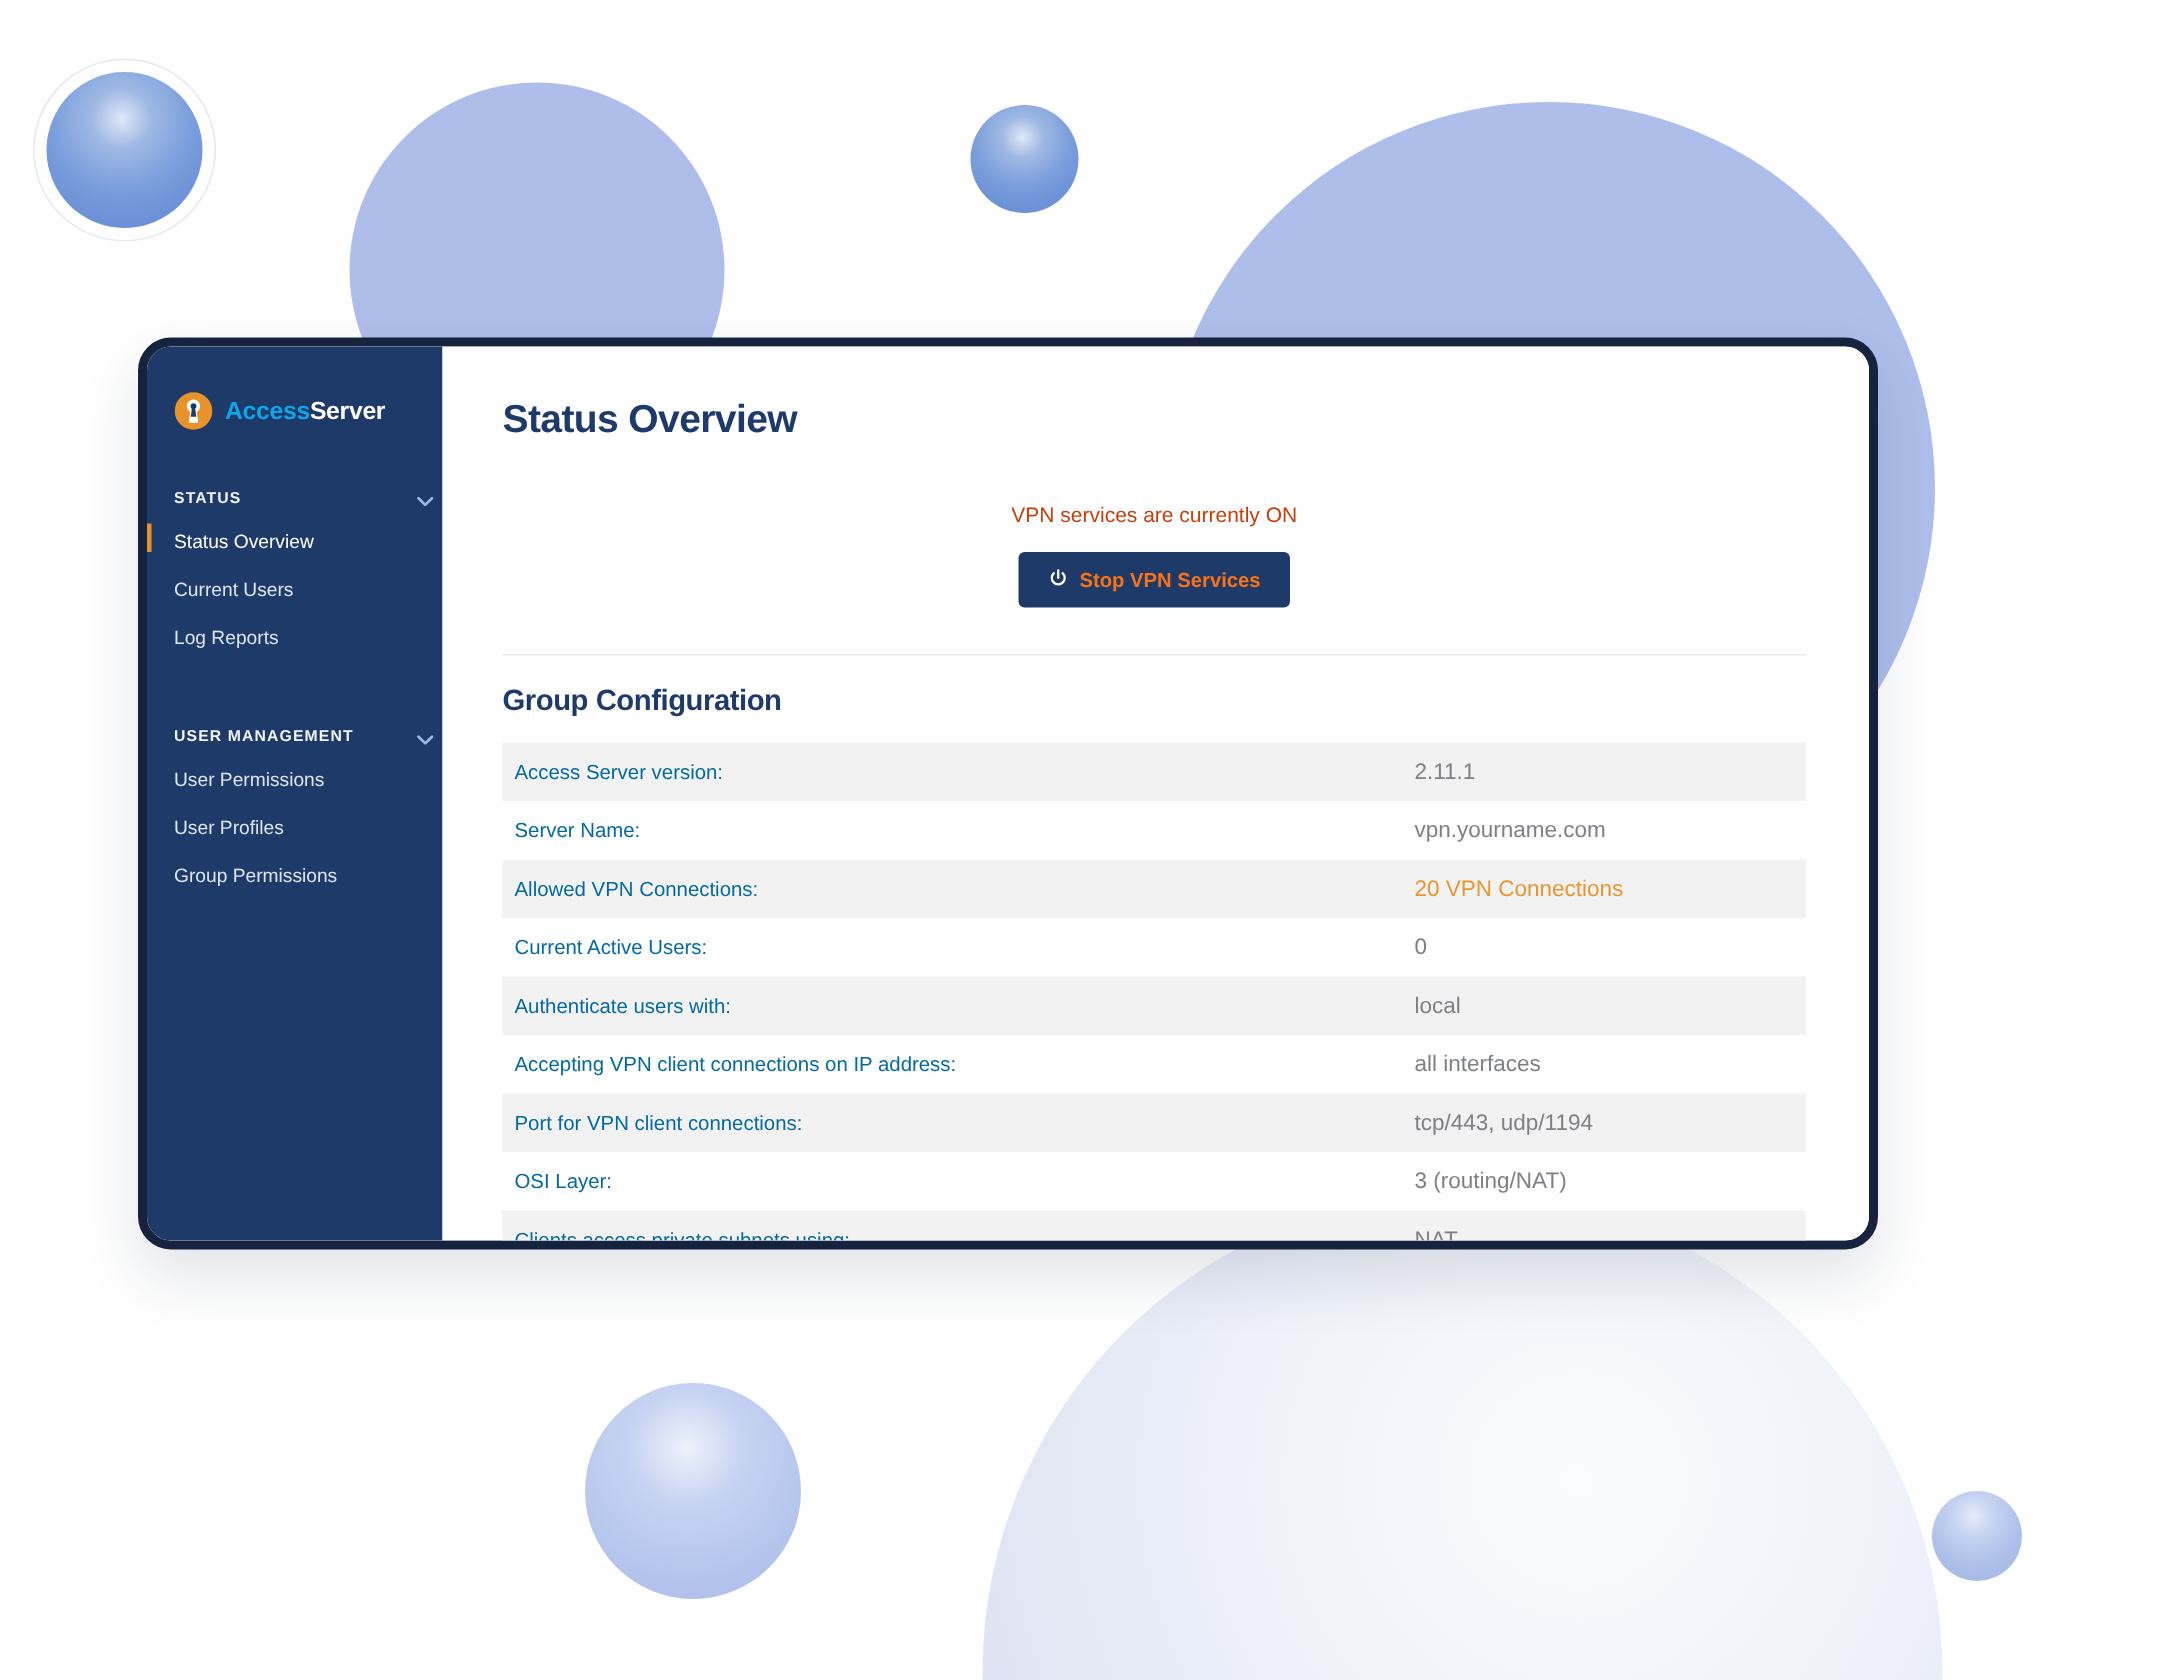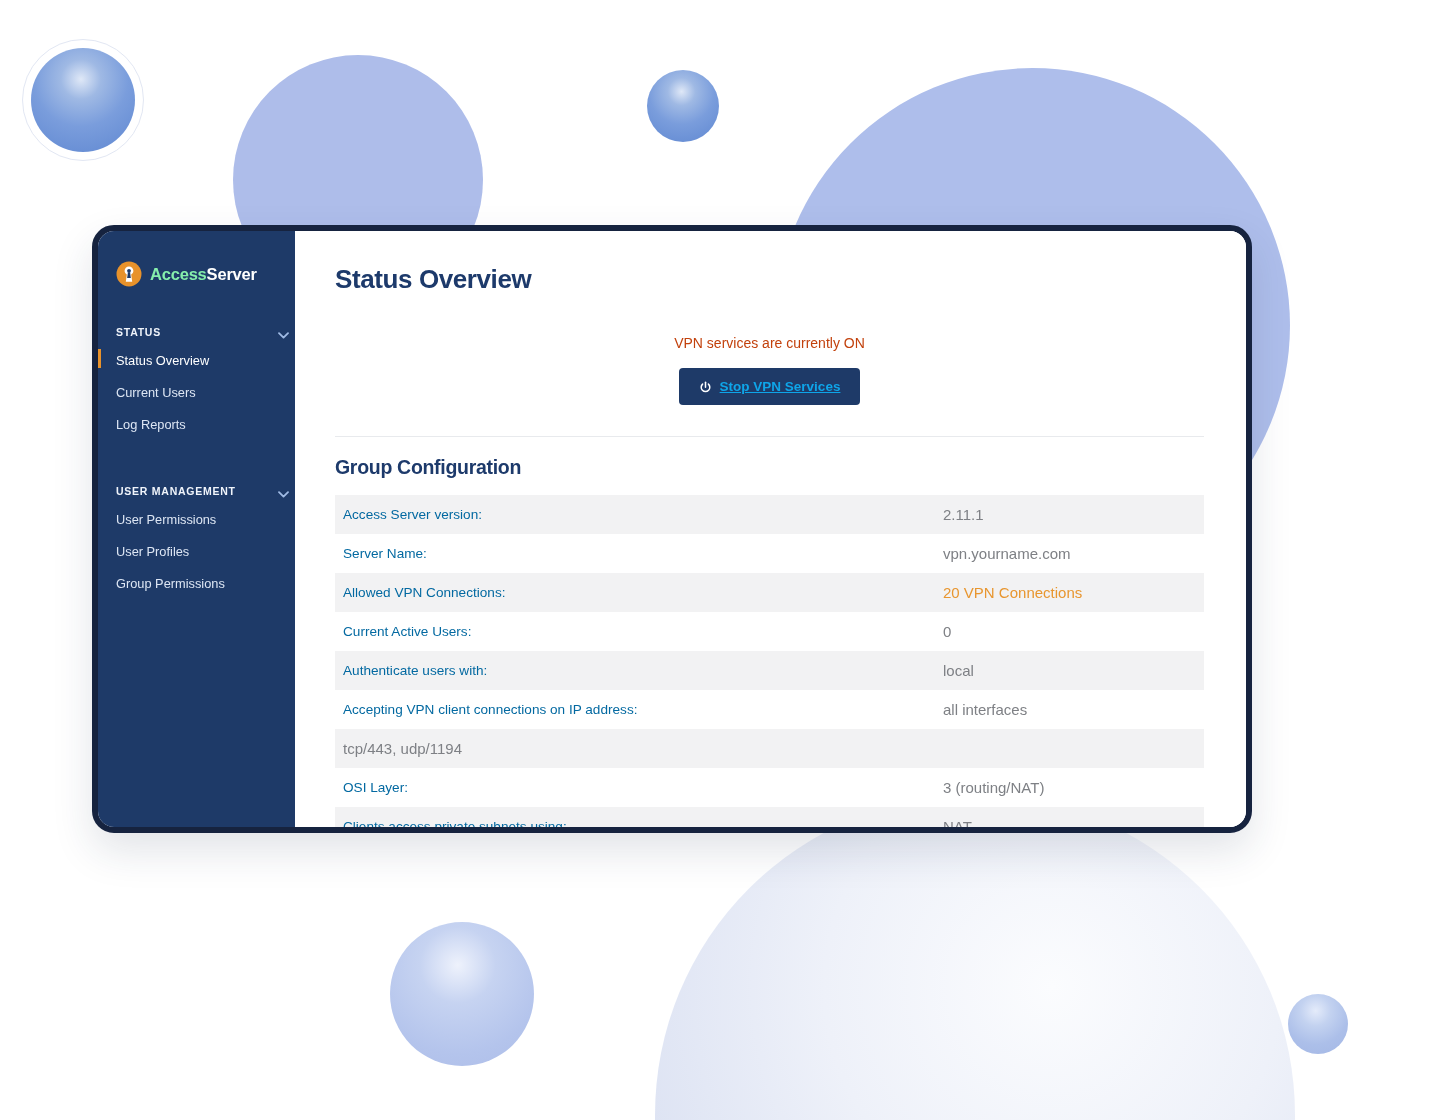--- a/index.html
+++ b/index.html
@@ -109,21 +109,21 @@
     padding: 6px 0 0 18px;
     height: 40px;
   }
   .brand-logo { width: 26px; height: 26px; flex: 0 0 26px; }
   .brand-text {
     font-size: 16.5px;
     font-weight: 700;
     letter-spacing: -0.2px;
     white-space: nowrap;
   }
-  .brand-access { color: #86efac; }
+  .brand-access { color: #0ea5e9; }
   .brand-server { color: #ffffff; }
 
   .nav { margin-top: 28px; }
 
   .nav-group { margin-bottom: 6px; }
 
   .nav-head {
     display: flex;
     align-items: center;
     justify-content: space-between;
@@ -181,32 +181,31 @@
   }
 
   .service-status {
     font-size: 14px;
     color: #c2410c;
     margin-bottom: 17px;
   }
 
   .stop-btn {
     display: inline-flex;
-    align-items: flex-end;
+    align-items: flex-start;
     gap: 8px;
     background: #1E3A68;
-    color: #0ea5e9;
+    color: #f97316;
     border: none;
     border-radius: 4px;
     font-family: "Liberation Sans", sans-serif;
     font-size: 13.5px;
     font-weight: 600;
     padding: 11px 20px;
     cursor: pointer;
-    text-decoration: underline;
   }
   .power-icon { width: 13px; height: 13px; flex: 0 0 13px; }
 
   .divider {
     height: 1px;
     background: #E8EAED;
     margin-top: 31px;
   }
 
   .section-title {
@@ -350,20 +349,21 @@
       </div>
       <div class="cfg-row shade">
         <div class="cfg-label">Authenticate users with:</div>
         <div class="cfg-value">local</div>
       </div>
       <div class="cfg-row">
         <div class="cfg-label">Accepting VPN client connections on IP address:</div>
         <div class="cfg-value">all interfaces</div>
       </div>
       <div class="cfg-row shade">
+        <div class="cfg-label">Port for VPN client connections:</div>
         <div class="cfg-value">tcp/443, udp/1194</div>
       </div>
       <div class="cfg-row">
         <div class="cfg-label">OSI Layer:</div>
         <div class="cfg-value">3 (routing/NAT)</div>
       </div>
       <div class="cfg-row shade">
         <div class="cfg-label">Clients access private subnets using:</div>
         <div class="cfg-value">NAT</div>
       </div>

